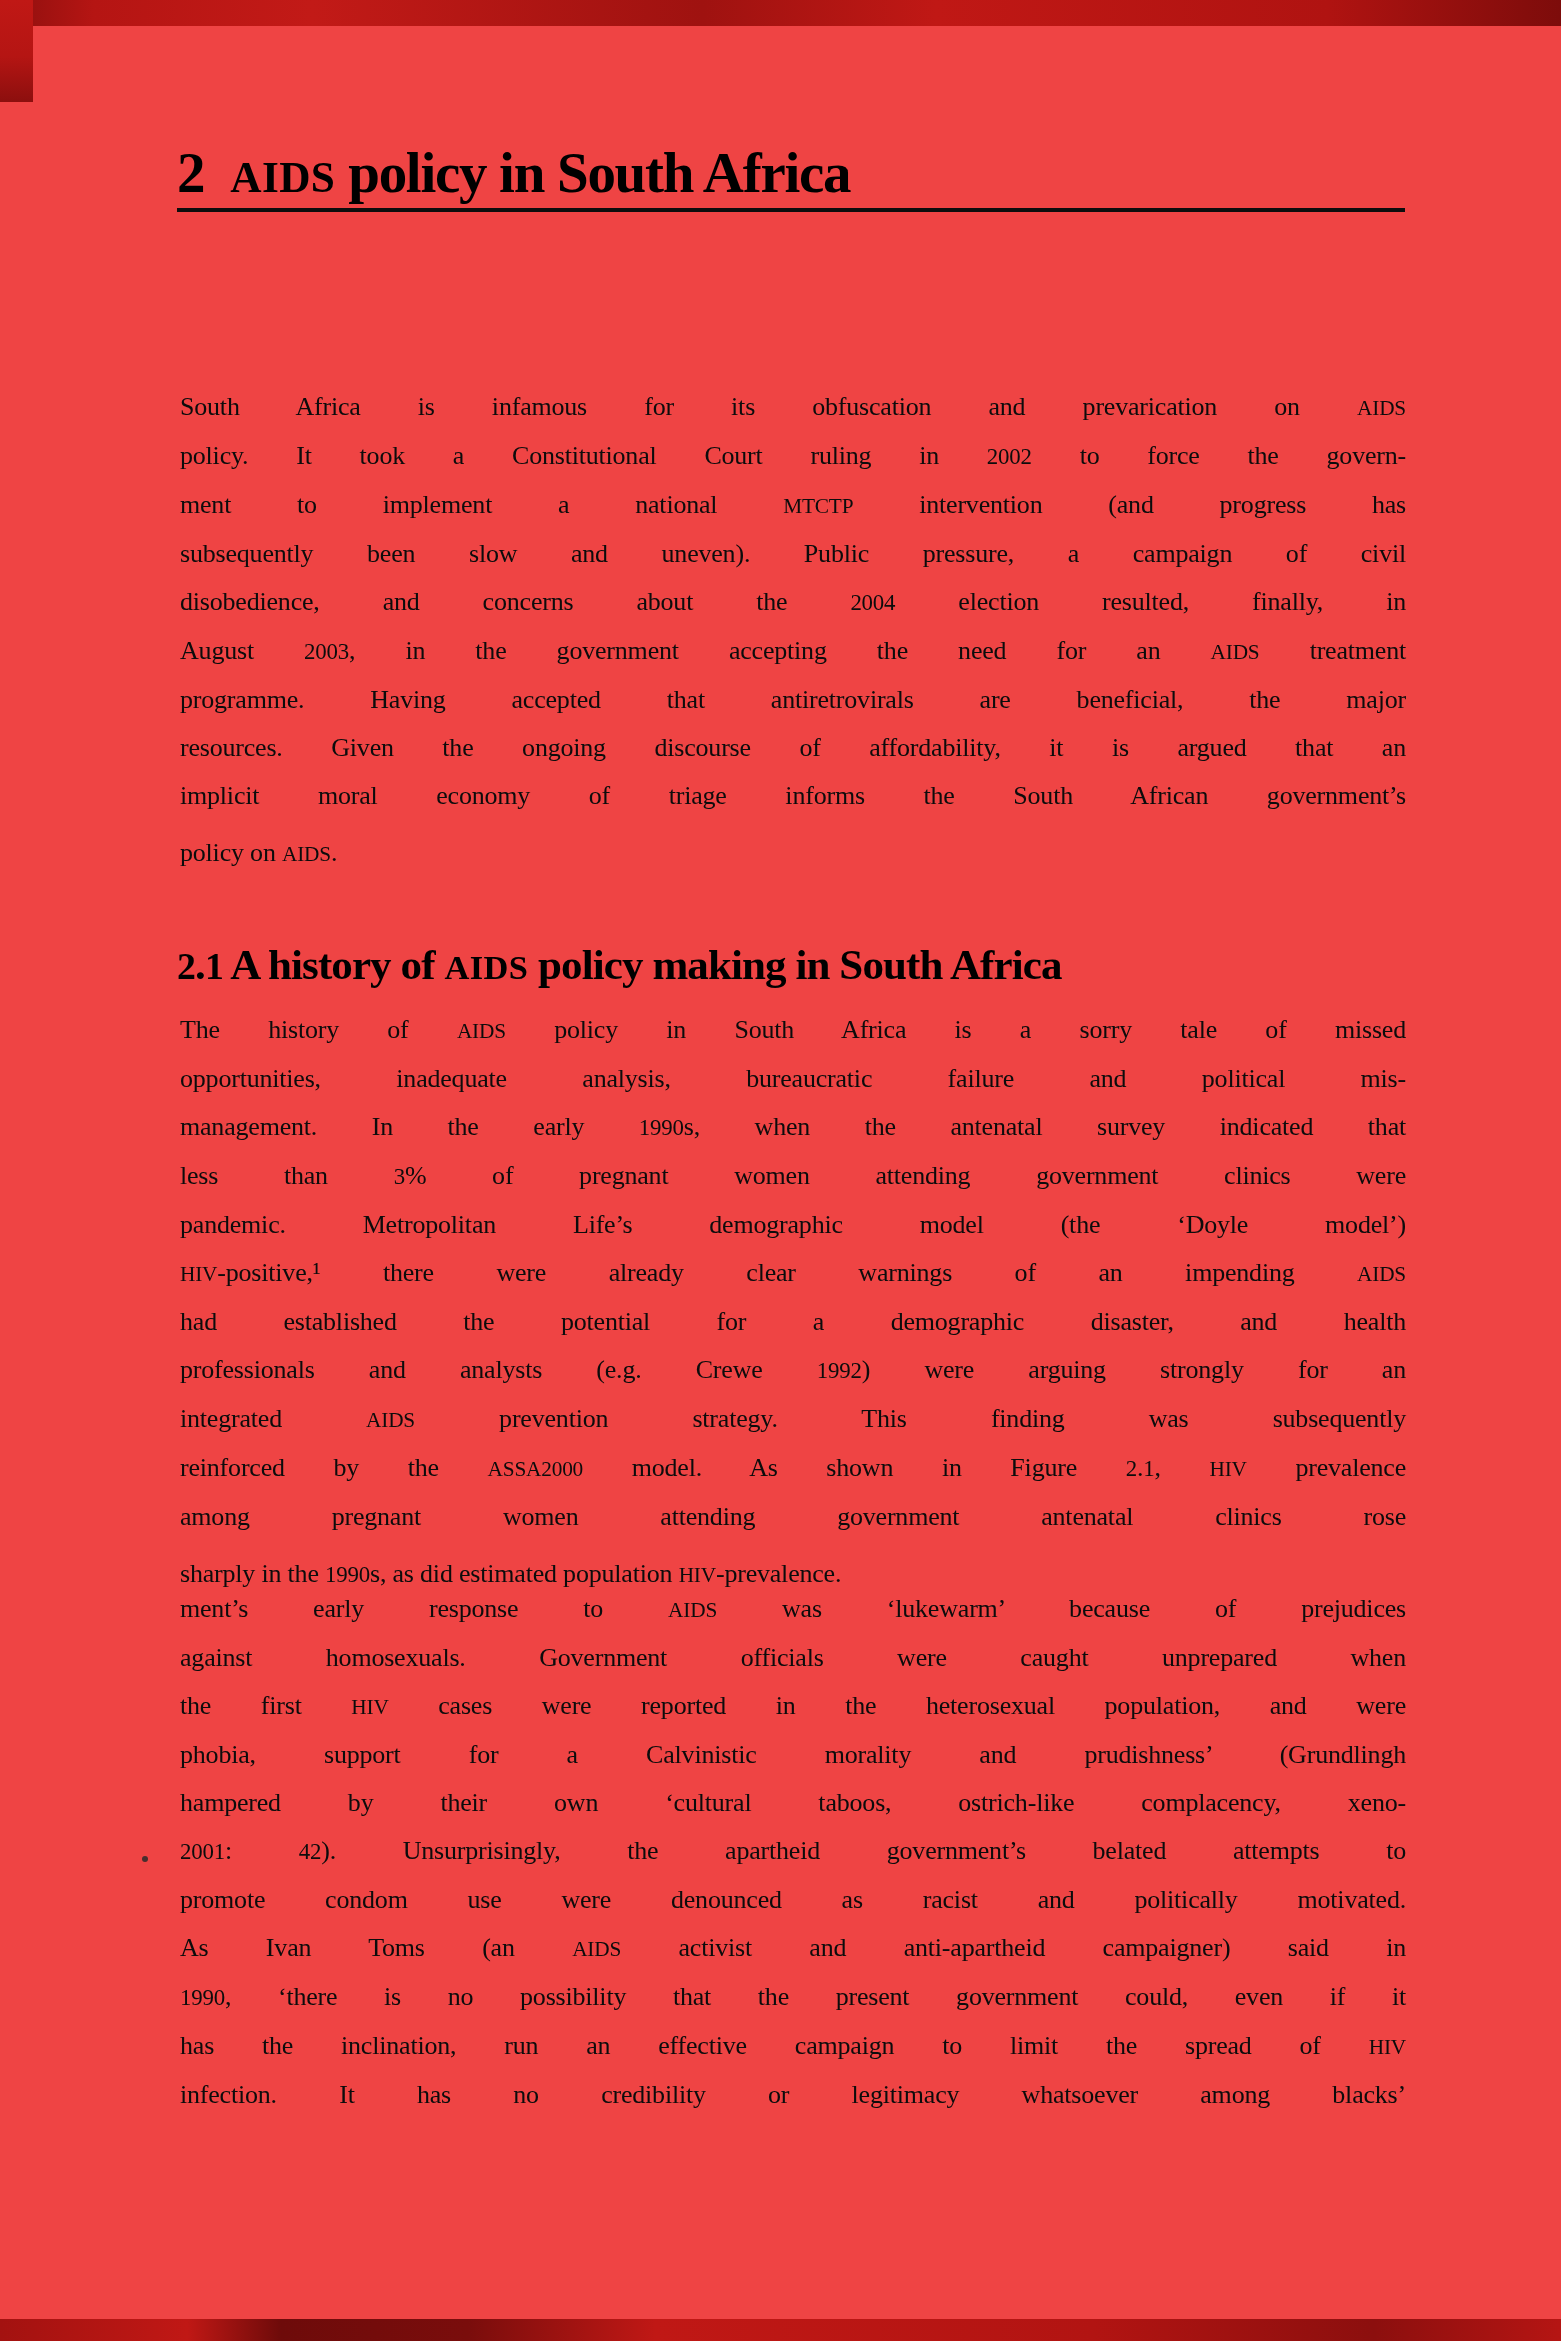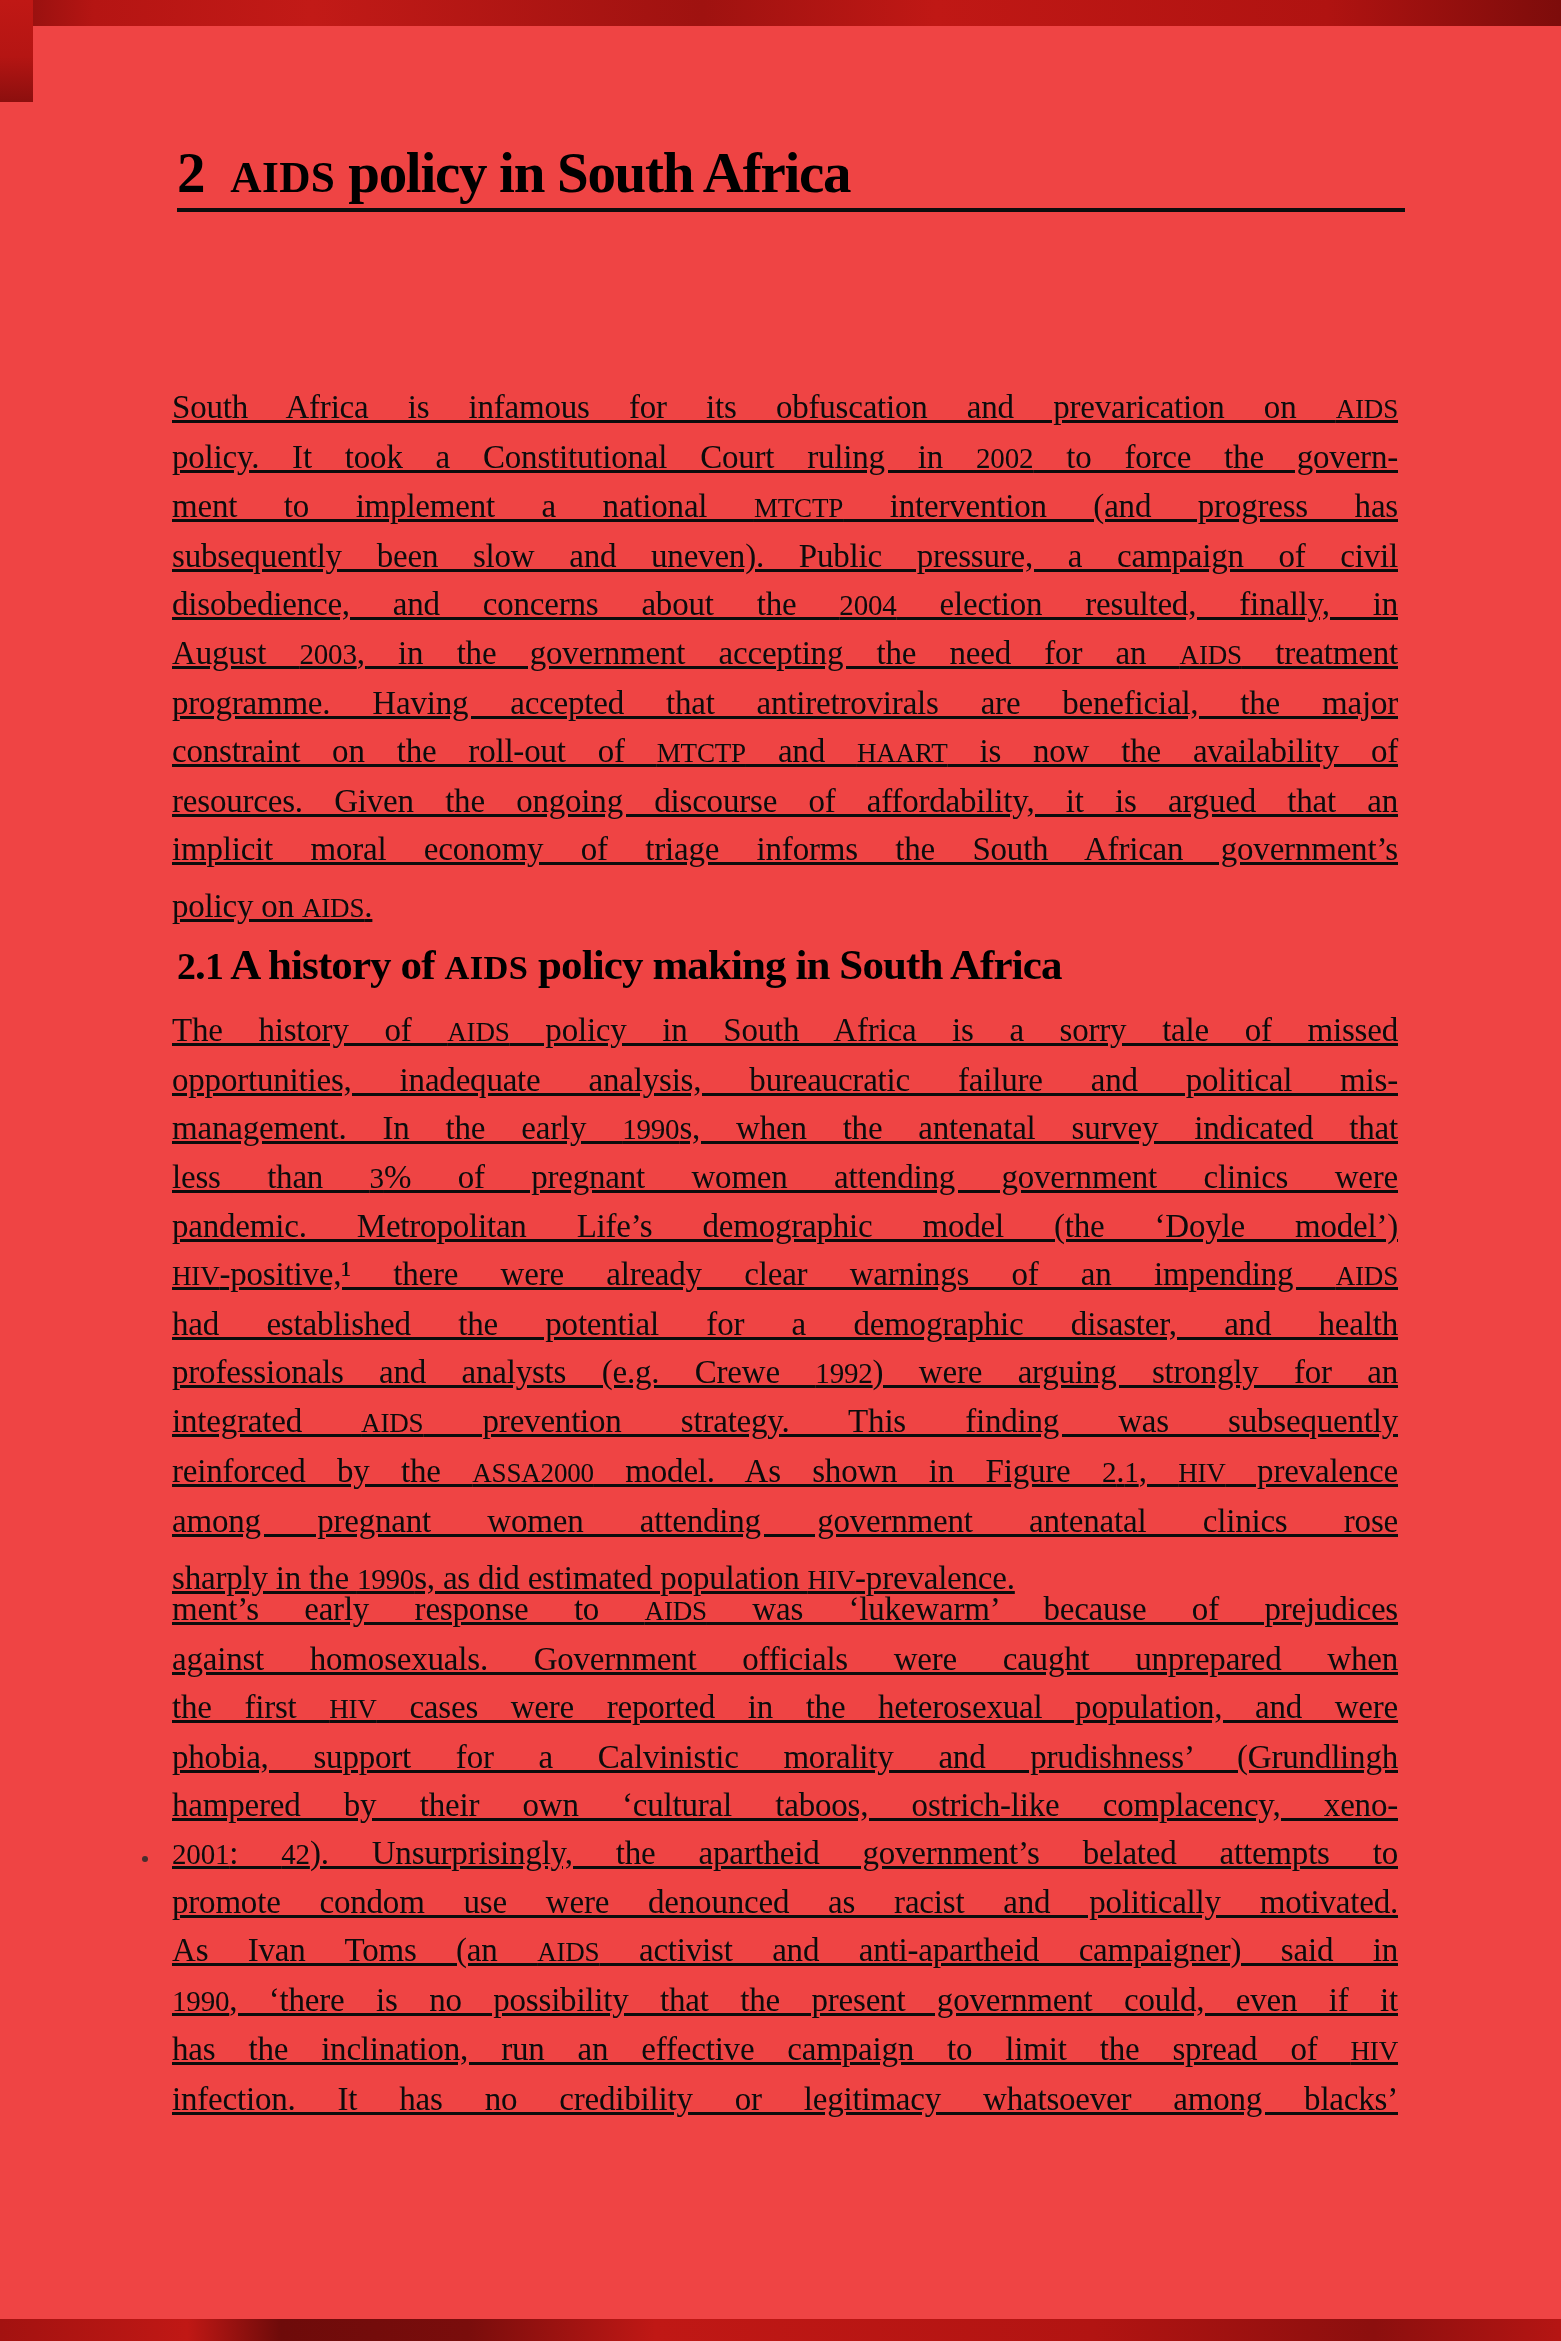--- a/index.html
+++ b/index.html
@@ -35,22 +35,22 @@
     position:absolute;left:177px;top:208px;width:1228px;height:4.3px;
     background:#0d0d0d;
   }
   .section-heading{
     position:absolute;left:177px;top:939px;width:1258px;
     font-size:43px;font-weight:bold;line-height:52px;
     letter-spacing:-0.9px;color:#000;white-space:nowrap;
   }
   .section-heading .sc{font-size:0.8em;letter-spacing:0.4px;}
   .para{
-    position:absolute;left:172px;width:1226px;
-    font-size:33px;line-height:48px;letter-spacing:-0.2px;text-decoration:underline;
+    position:absolute;left:180px;width:1226px;
+    font-size:26px;line-height:48px;letter-spacing:-0.2px;
   }
   .para-1{top:383px;}
   .para-2{top:1006px;}
   .para-3{top:1585px;}
   .line{
     width:100%;
     text-align:justify;
     text-align-last:justify;
     white-space:normal;
   }
@@ -78,21 +78,20 @@
   <div class="heading-rule"></div>
 
   <div class="para para-1">
       <div class="line">South Africa is infamous for its obfuscation and prevarication on <span class="sc">AIDS</span></div>
       <div class="line">policy. It took a Constitutional Court ruling in <span class="num">2002</span> to force the govern-</div>
       <div class="line">ment to implement a national <span class="sc">MTCTP</span> intervention (and progress has</div>
       <div class="line">subsequently been slow and uneven). Public pressure, a campaign of civil</div>
       <div class="line">disobedience, and concerns about the <span class="num">2004</span> election resulted, finally, in</div>
       <div class="line">August <span class="num">2003</span>, in the government accepting the need for an <span class="sc">AIDS</span> treatment</div>
       <div class="line">programme. Having accepted that antiretrovirals are beneficial, the major</div>
-      <div class="line">constraint on the roll-out of <span class="sc">MTCTP</span> and <span class="sc">HAART</span> is now the availability of</div>
       <div class="line">resources. Given the ongoing discourse of affordability, it is argued that an</div>
       <div class="line">implicit moral economy of triage informs the South African government’s</div>
       <div class="line no-just">policy on <span class="sc">AIDS</span>.</div>
     </div>
 
   <div class="section-heading"><span class="num">2</span>.<span class="num">1</span> A history of <span class="sc">AIDS</span> policy making in South Africa</div>
 
   <div class="para para-2">
       <div class="line">The history of <span class="sc">AIDS</span> policy in South Africa is a sorry tale of missed</div>
       <div class="line">opportunities, inadequate analysis, bureaucratic failure and political mis-</div>

